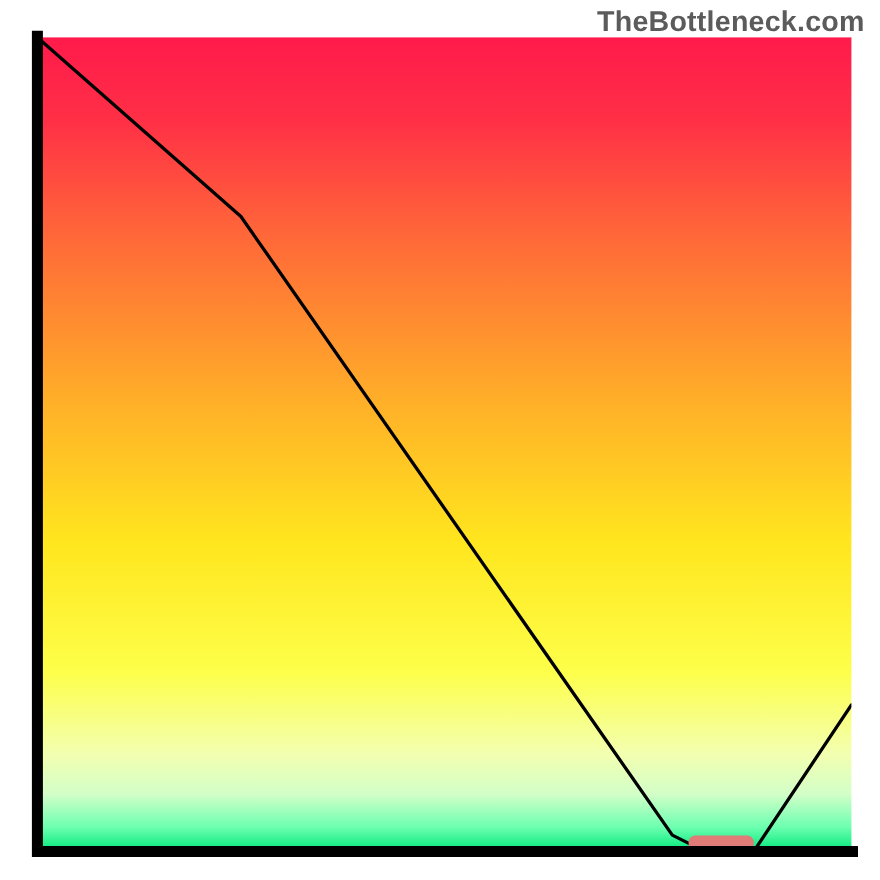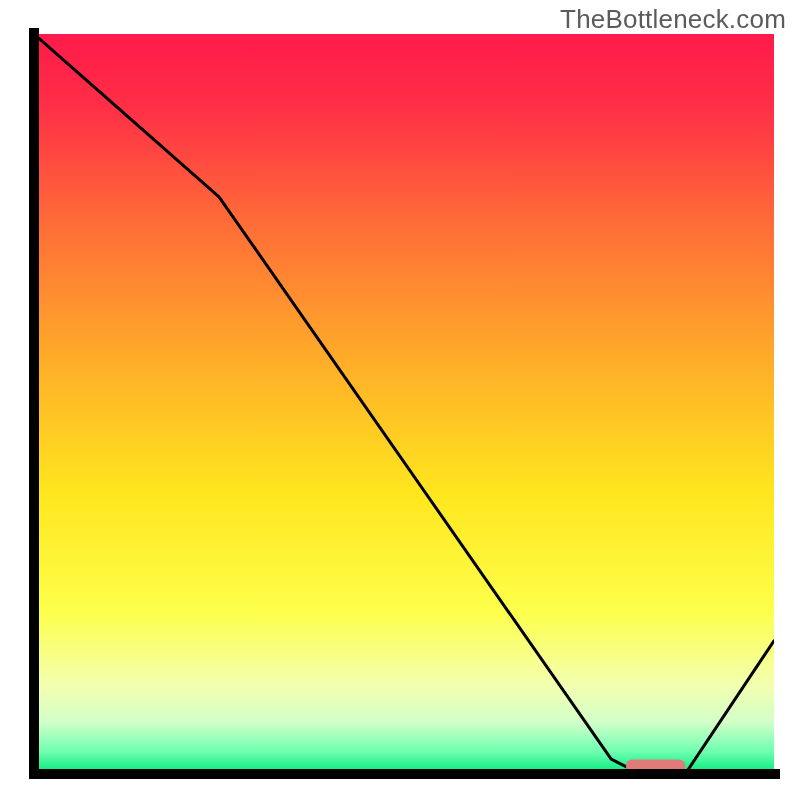--- a/index.html
+++ b/index.html
@@ -14,21 +14,21 @@
     position: relative;
     width: 800px;
     height: 800px;
   }
   .watermark {
     position: absolute;
     top: 4px;
     right: 14px;
     font-size: 26px;
     color: #5b5b5b;
-    font-weight: 400;
+    font-weight: 700;
     letter-spacing: 0.2px;
   }
   svg {
     display: block;
   }
 </style>
 </head>
 <body>
 
 <div class="container">

